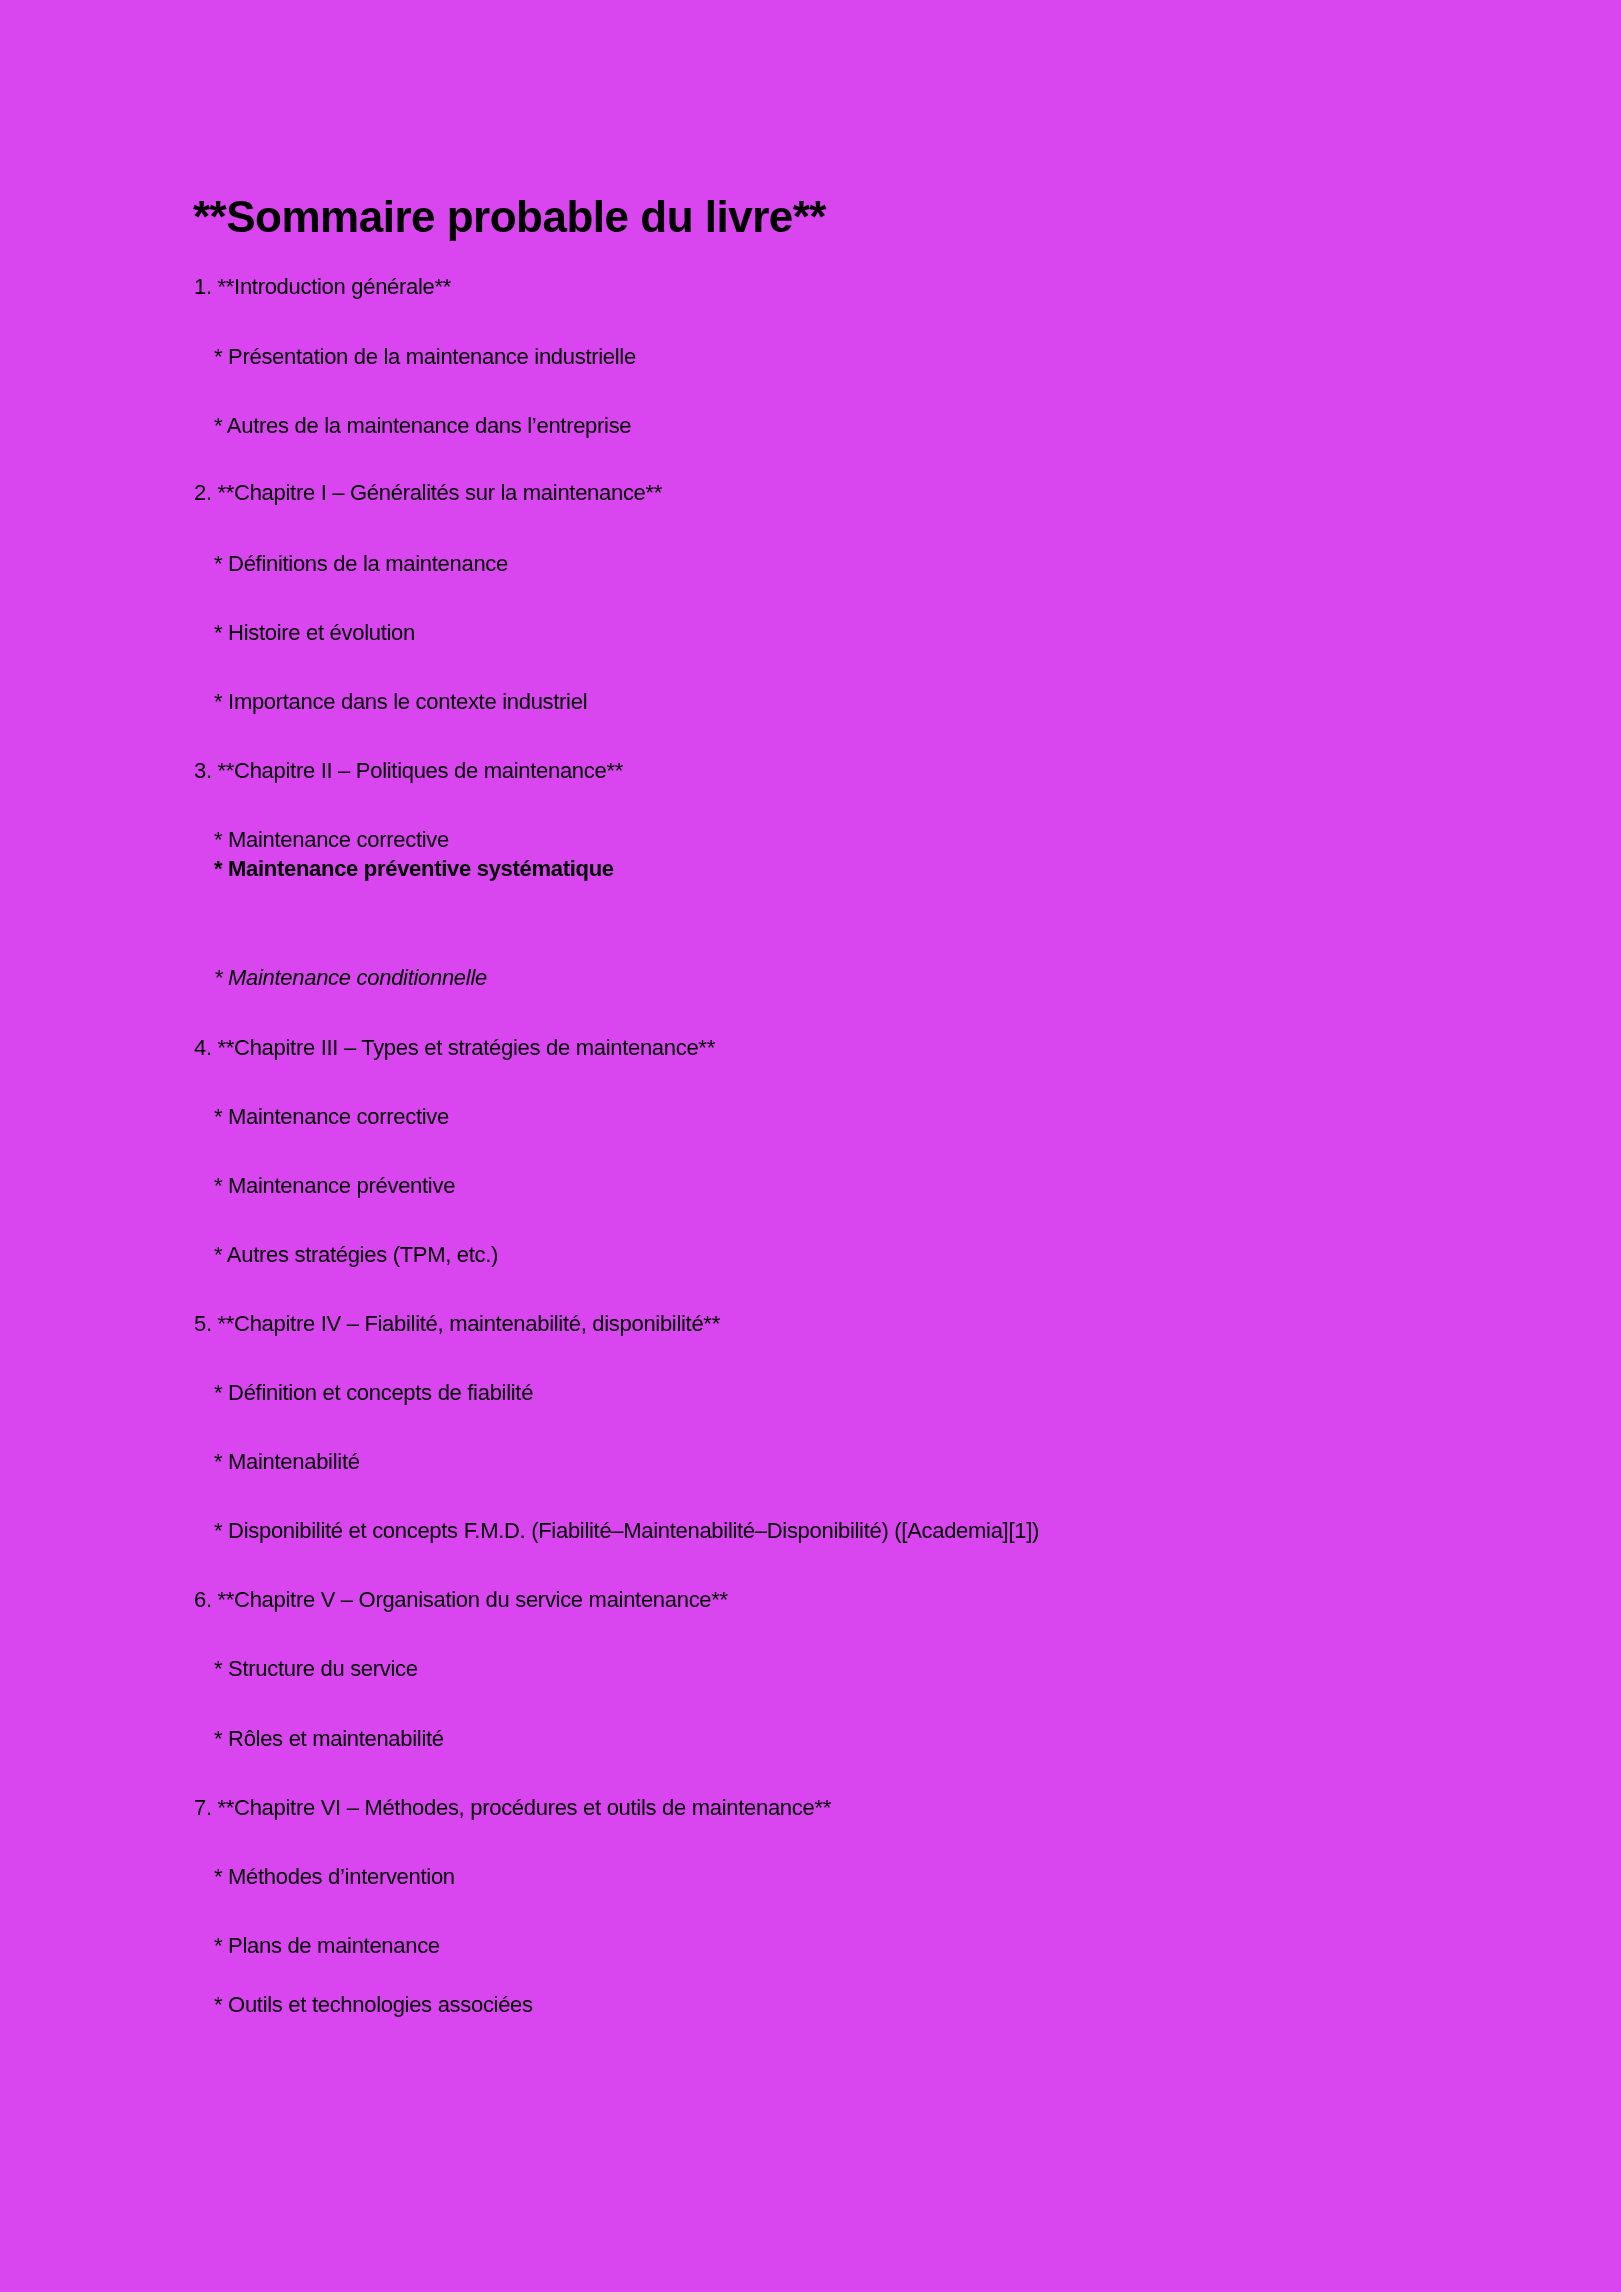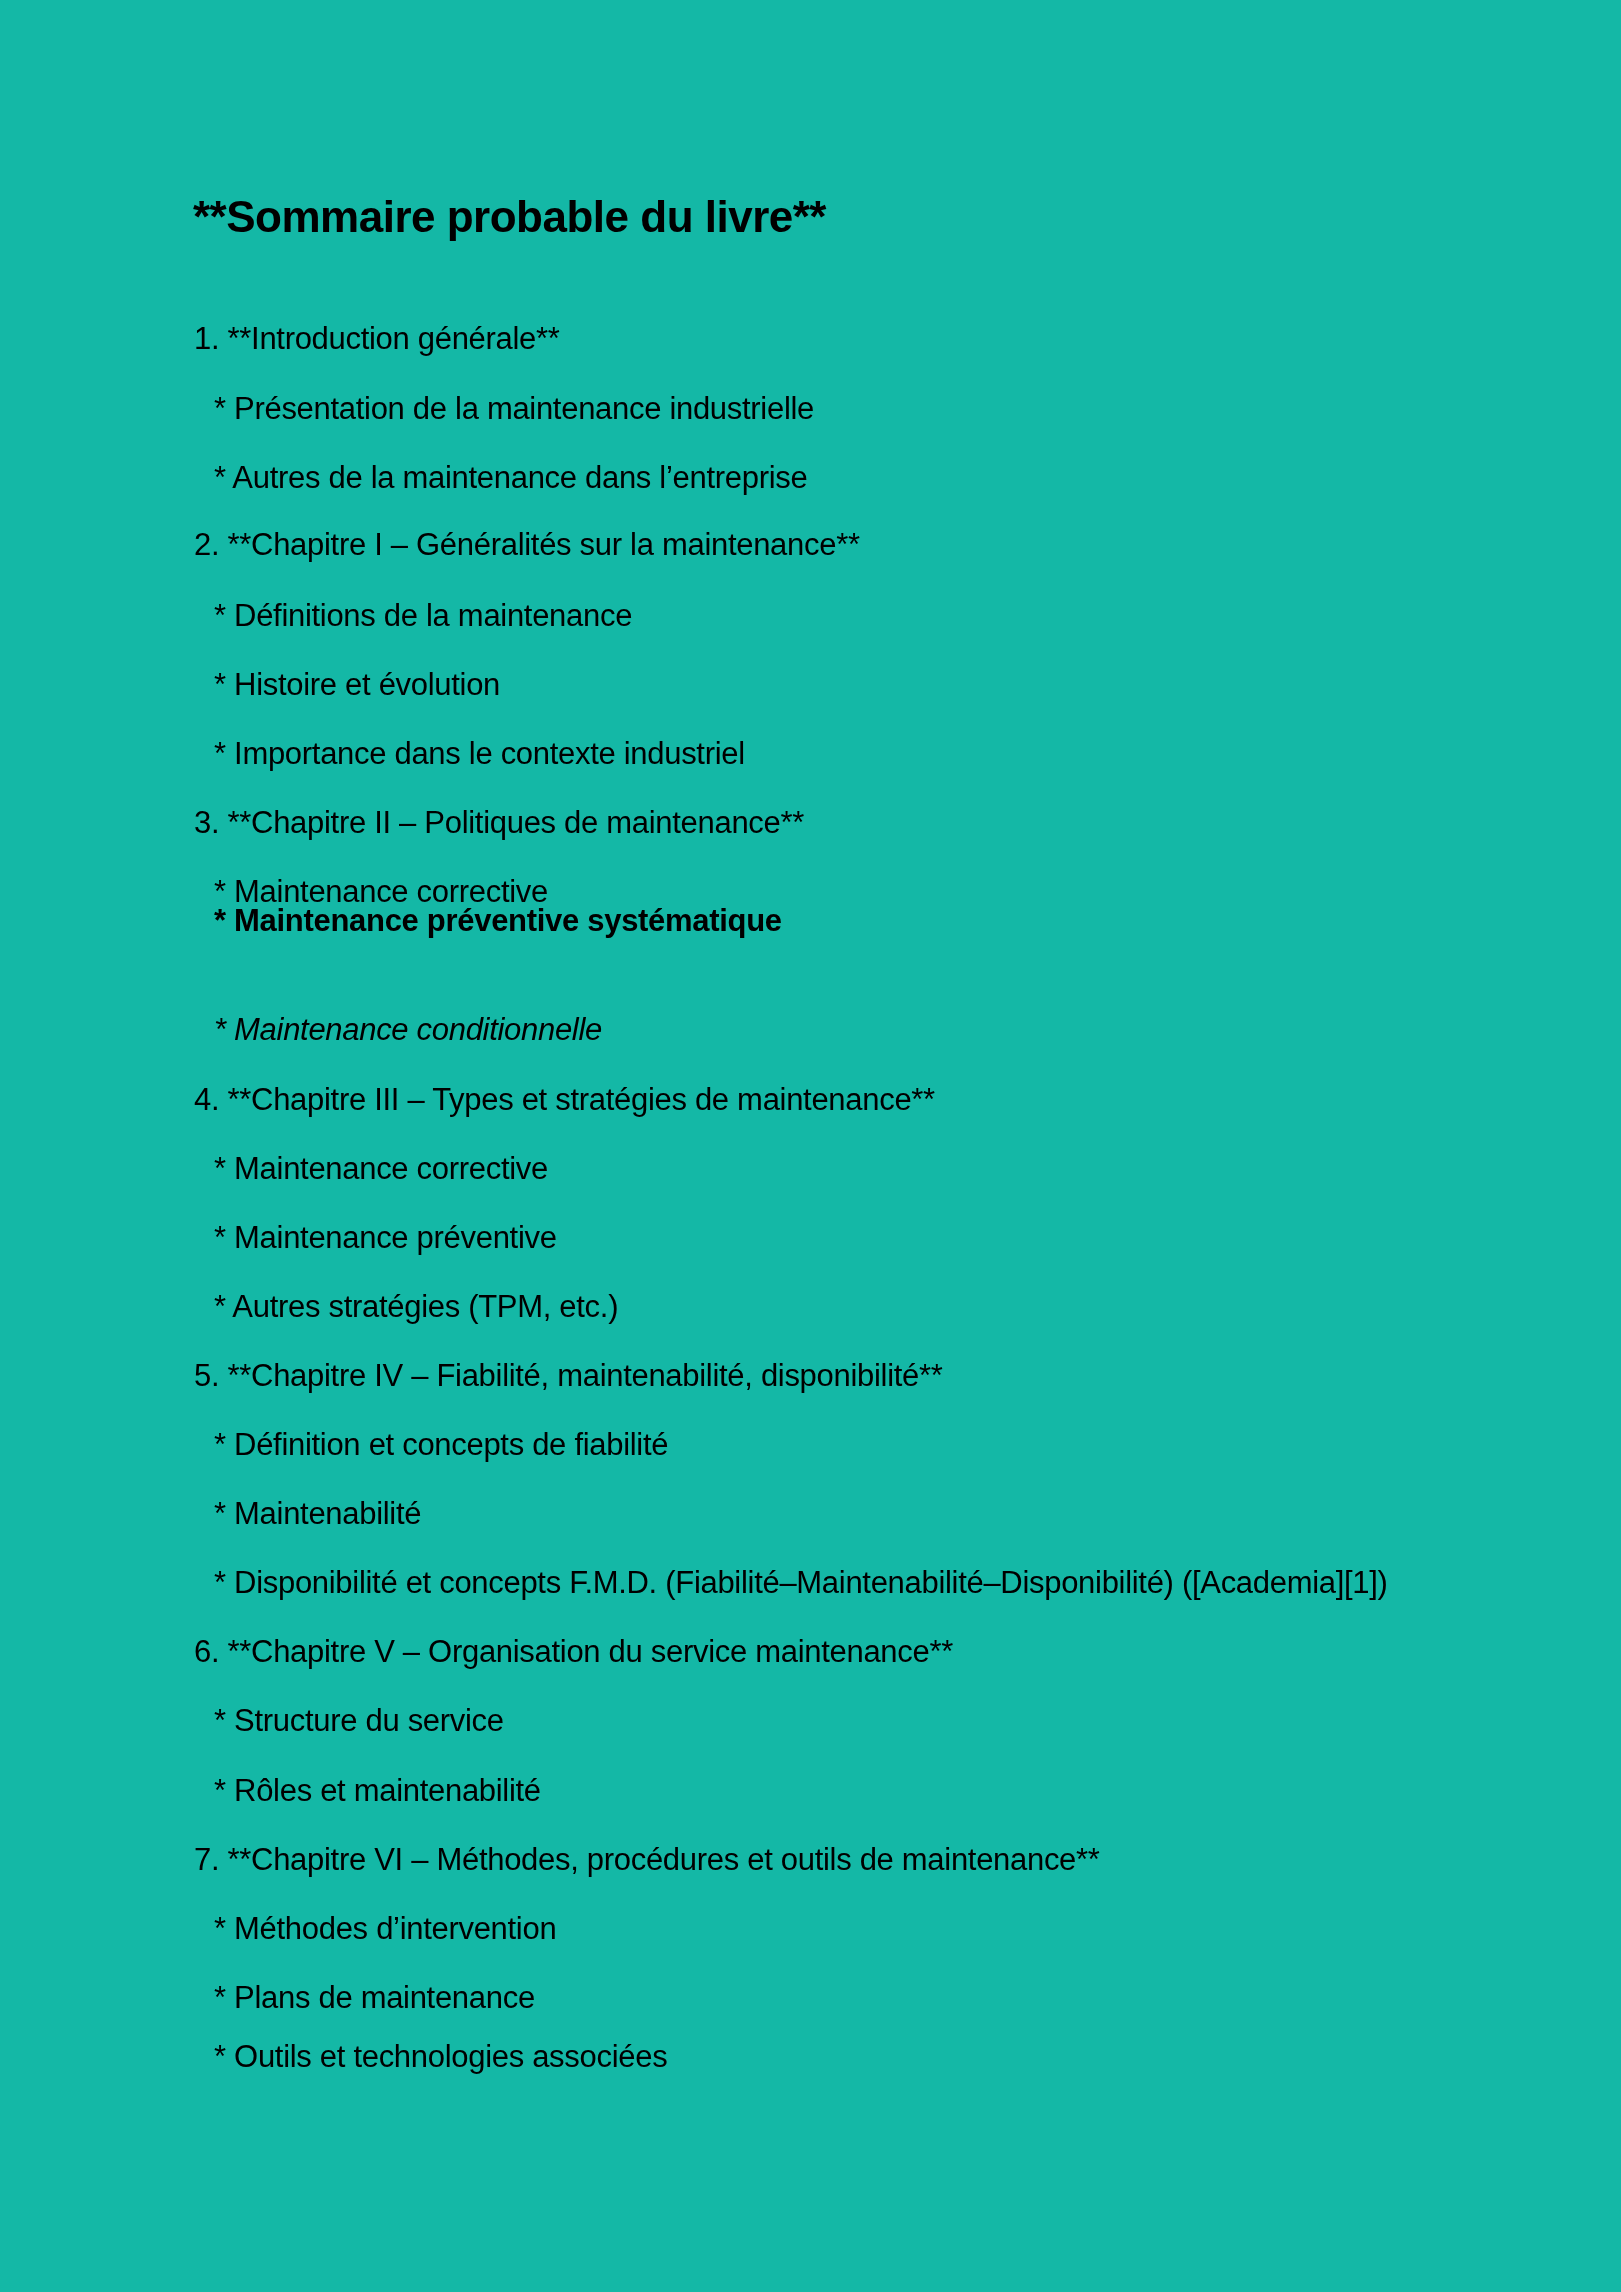--- a/index.html
+++ b/index.html
@@ -14,40 +14,39 @@
     overflow: hidden;
     font-family: "Liberation Sans", sans-serif;
     color: #000000;
   }
   .page {
     position: absolute;
     left: 0;
     top: 0;
     width: 1621px;
     height: 2293px;
-    background: #14b8a6;
+    background: #d946ef;
   }
   .doc-title {
     position: absolute;
     left: 193px;
     top: 192px;
     font-size: 44px;
     font-weight: 700;
     letter-spacing: -0.5px;
     white-space: pre;
     color: #000000;
   }
   .line {
     position: absolute;
-    font-size: 31px;
+    font-size: 22px;
     font-weight: 400;
     letter-spacing: -0.3px;
     white-space: pre;
     color: #000000;
-    margin-top: 47px;
   }
   .line.numbered { left: 194px; }
   .line.bullet   { left: 214px; }
 </style>
 </head>
 <body>
 
 <div class="page">
   <div class="doc-title">**Sommaire probable du livre**</div>
   <div id="toc-lines">

